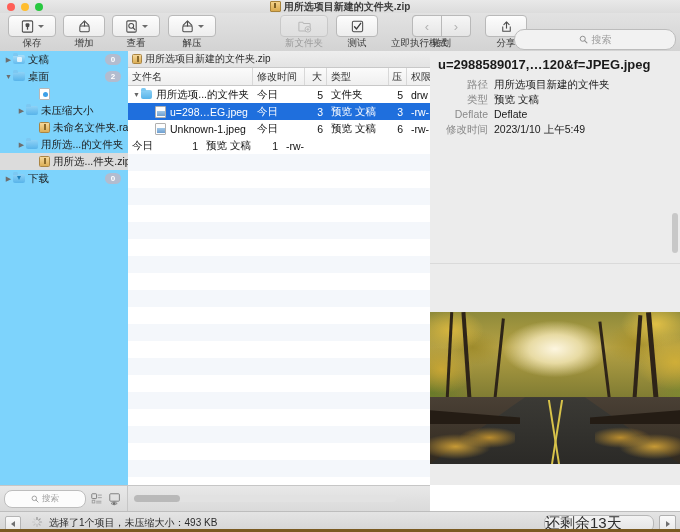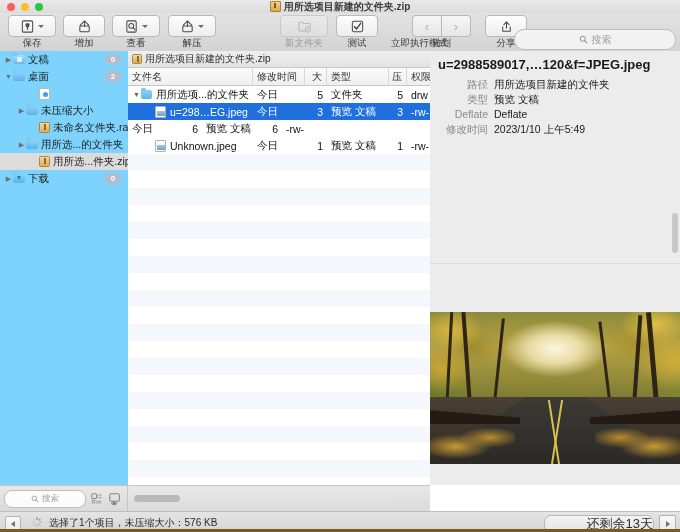--- a/index.html
+++ b/index.html
@@ -305,22 +305,22 @@
   .sbtn i{
     width:0;height:0;border-top:3px solid transparent;border-bottom:3px solid transparent;
     border-right:4px solid #707070;
   }
   .spin{position:absolute;left:31px;top:4px;width:12px;height:12px;}
   .status-txt{position:absolute;left:49px;top:4px;font-size:10px;color:#2a2a2a;white-space:nowrap;}
   .trial{
     position:absolute;right:26px;top:3px;width:108px;height:15px;
     border:1px solid #b7b7b7;border-radius:7px;
     background:linear-gradient(#f3f3f3,#e4e4e4);
-    display:flex;align-items:center;justify-content:flex-end;
-    font-size:13px;color:#2d2d2d;
+    display:flex;align-items:center;justify-content:flex-start;
+    font-size:15px;color:#2d2d2d;
   }
   .trial-more{
     position:absolute;right:4px;top:3px;width:15px;height:15px;
     border:1px solid #b0b0b0;border-radius:2px;
     background:linear-gradient(#fafafa,#e8e8e8);
     display:flex;align-items:center;justify-content:center;
   }
   .trial-more i{
     width:0;height:0;border-top:3px solid transparent;border-bottom:3px solid transparent;
     border-left:4px solid #6f6f6f;
@@ -590,33 +590,33 @@
             <span class="imgfile" style="margin-right:4px;"></span>
             <span>u=298…EG.jpeg</span>
           </div>
           <div class="cell" style="width:52px;flex:0 0 52px;">今日</div>
           <div class="cell r" style="width:22px;flex:0 0 22px;">3</div>
           <div class="cell" style="width:62px;flex:0 0 62px;">预览 文稿</div>
           <div class="cell r" style="width:18px;flex:0 0 18px;">3</div>
           <div class="cell" style="width:40px;flex:0 0 40px;">-rw-</div>
         </div>
         <div class="row">
+          <div class="cell" style="width:125px;flex:0 0 125px;">
+            <span style="display:inline-block;width:14px;flex:0 0 14px;"></span>
+            <span class="rowtri" style=""></span>
+            <span class="imgfile" style="margin-right:4px;"></span>
+            <span>Unknown-1.jpeg</span>
+          </div>
           <div class="cell" style="width:52px;flex:0 0 52px;">今日</div>
           <div class="cell r" style="width:22px;flex:0 0 22px;">6</div>
           <div class="cell" style="width:62px;flex:0 0 62px;">预览 文稿</div>
           <div class="cell r" style="width:18px;flex:0 0 18px;">6</div>
           <div class="cell" style="width:40px;flex:0 0 40px;">-rw-</div>
         </div>
         <div class="row">
-          <div class="cell" style="width:125px;flex:0 0 125px;">
-            <span style="display:inline-block;width:14px;flex:0 0 14px;"></span>
-            <span class="rowtri" style=""></span>
-            <span class="imgfile" style="margin-right:4px;"></span>
-            <span>Unknown.jpeg</span>
-          </div>
           <div class="cell" style="width:52px;flex:0 0 52px;">今日</div>
           <div class="cell r" style="width:22px;flex:0 0 22px;">1</div>
           <div class="cell" style="width:62px;flex:0 0 62px;">预览 文稿</div>
           <div class="cell r" style="width:18px;flex:0 0 18px;">1</div>
           <div class="cell" style="width:40px;flex:0 0 40px;">-rw-</div>
         </div>
       </div>
     <div id="list-filler">
         <div class="empty alt"></div>
         <div class="empty"></div>
@@ -702,21 +702,21 @@
         <line x1="8" y1="2" x2="8" y2="4.6" opacity="1"></line>
         <line x1="12.2" y1="3.8" x2="10.4" y2="5.6" opacity="0.85"></line>
         <line x1="14" y1="8" x2="11.4" y2="8" opacity="0.7"></line>
         <line x1="12.2" y1="12.2" x2="10.4" y2="10.4" opacity="0.55"></line>
         <line x1="8" y1="14" x2="8" y2="11.4" opacity="0.4"></line>
         <line x1="3.8" y1="12.2" x2="5.6" y2="10.4" opacity="0.3"></line>
         <line x1="2" y1="8" x2="4.6" y2="8" opacity="0.25"></line>
         <line x1="3.8" y1="3.8" x2="5.6" y2="5.6" opacity="0.2"></line>
       </g>
     </svg>
-    <div class="status-txt">选择了1个项目，未压缩大小：576 KB</div>
+    <div class="status-txt">选择了1个项目，未压缩大小：493 KB</div>
     <div class="trial">
       <span>还剩余13天</span>
     </div>
     <div class="trial-more">
         <i></i>
       </div>
   </div>
   <div class="bottom-strip"></div>
 </div>
 

